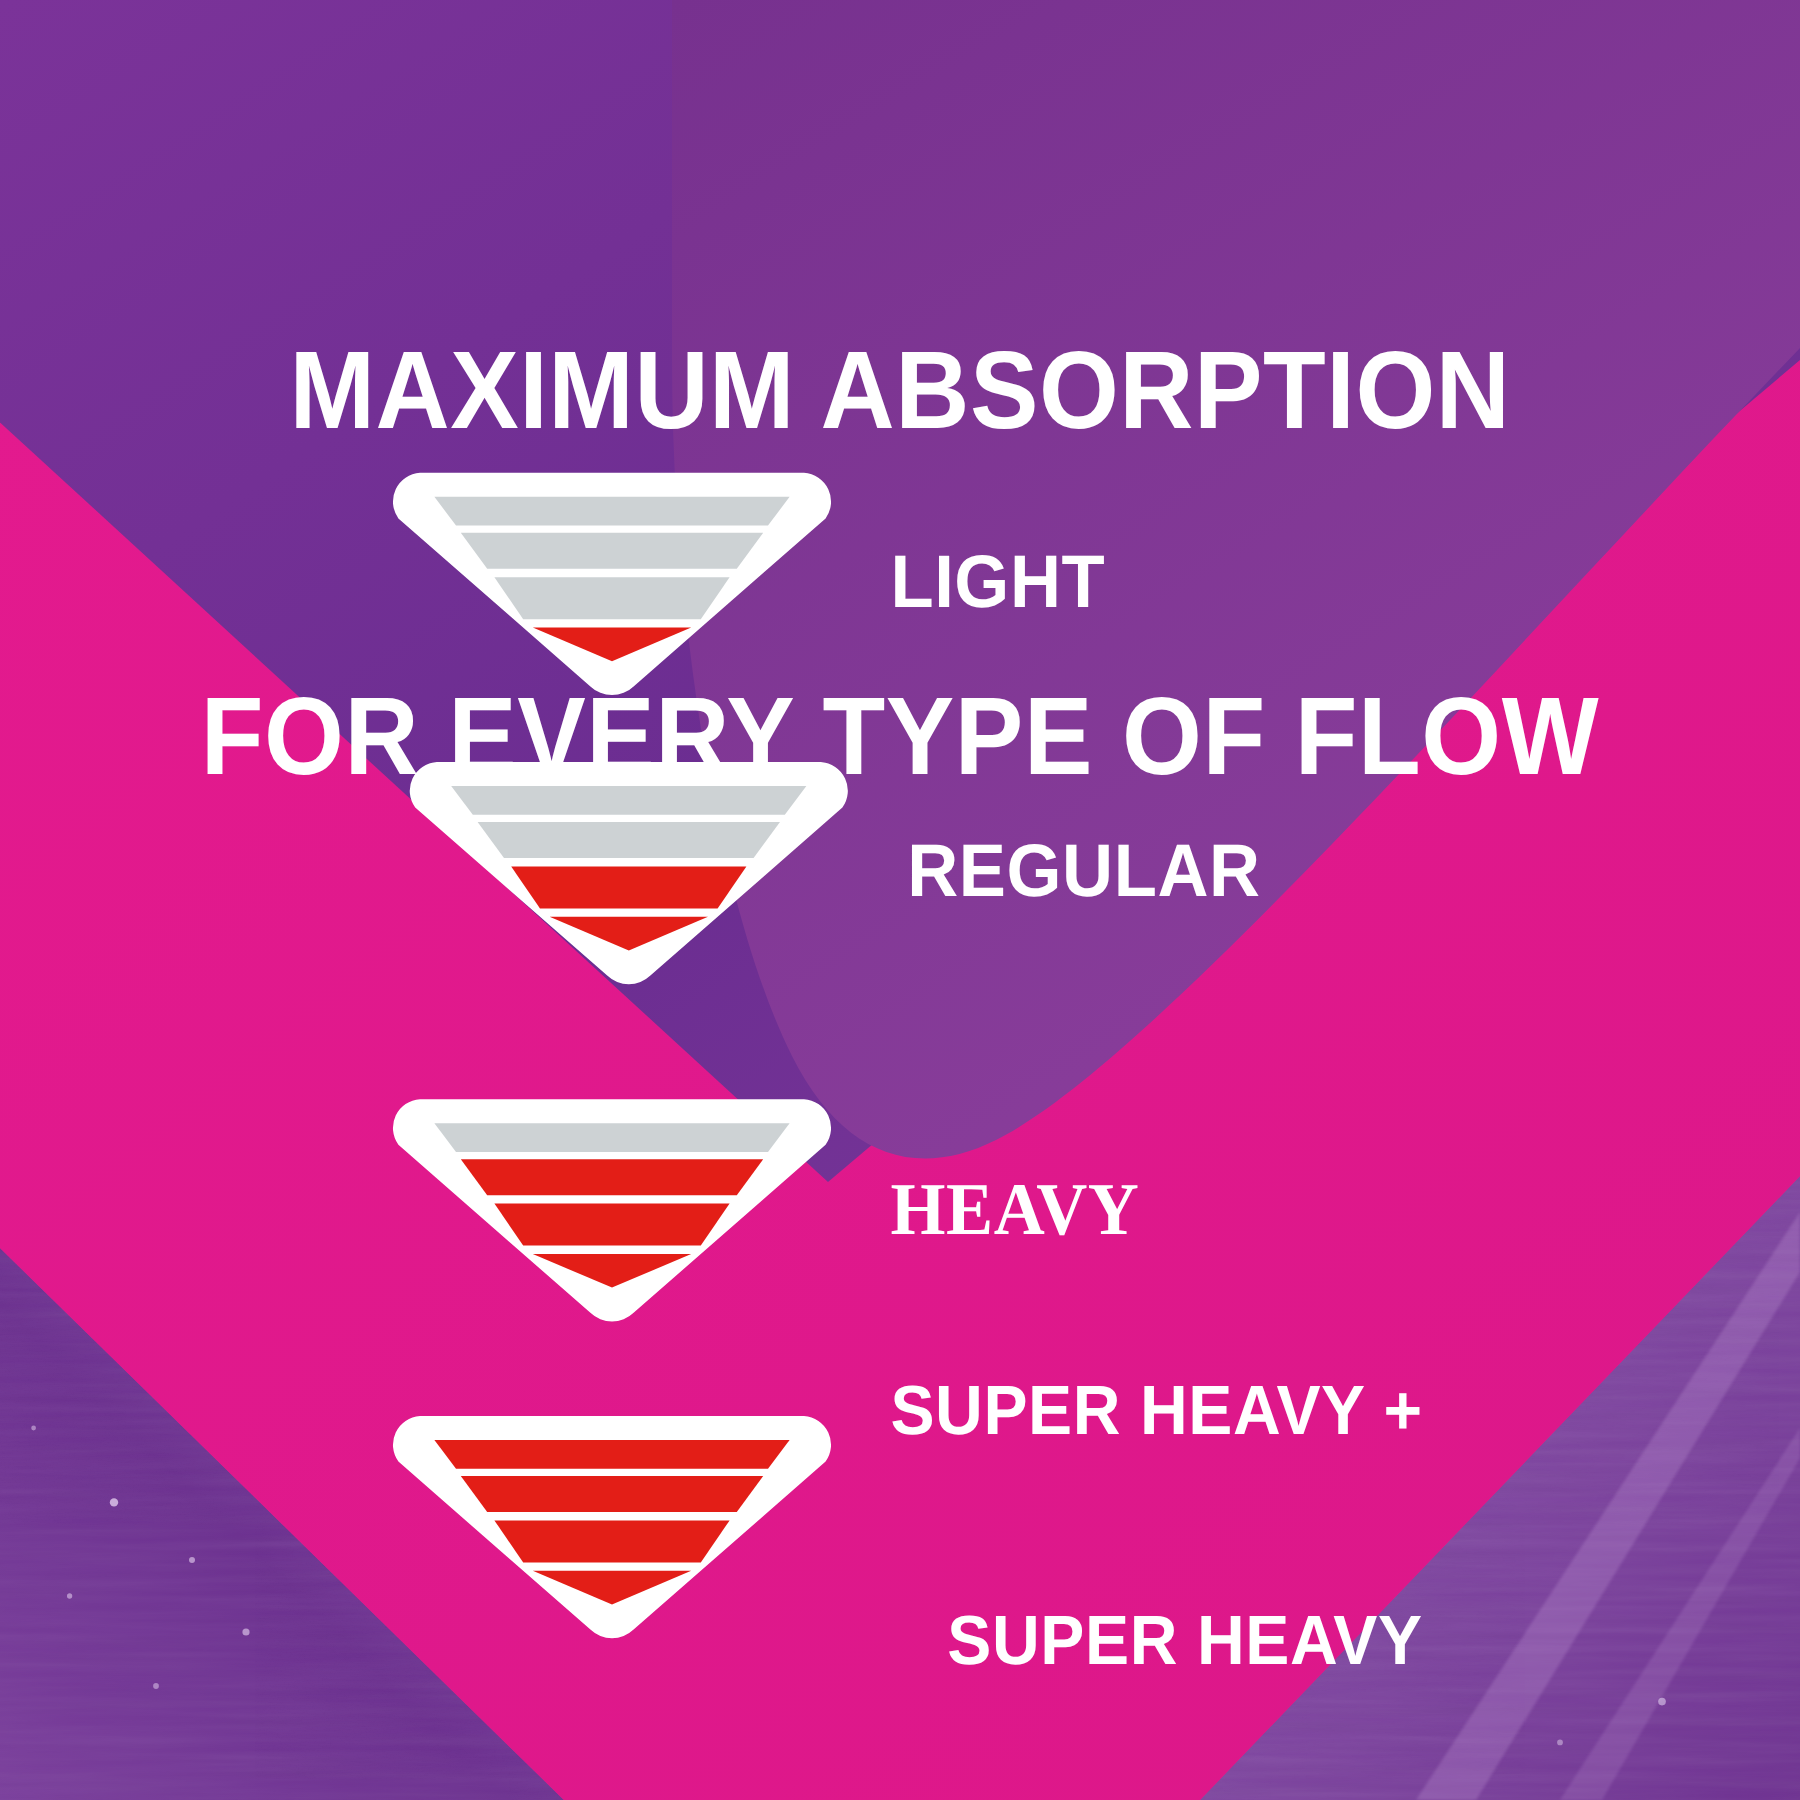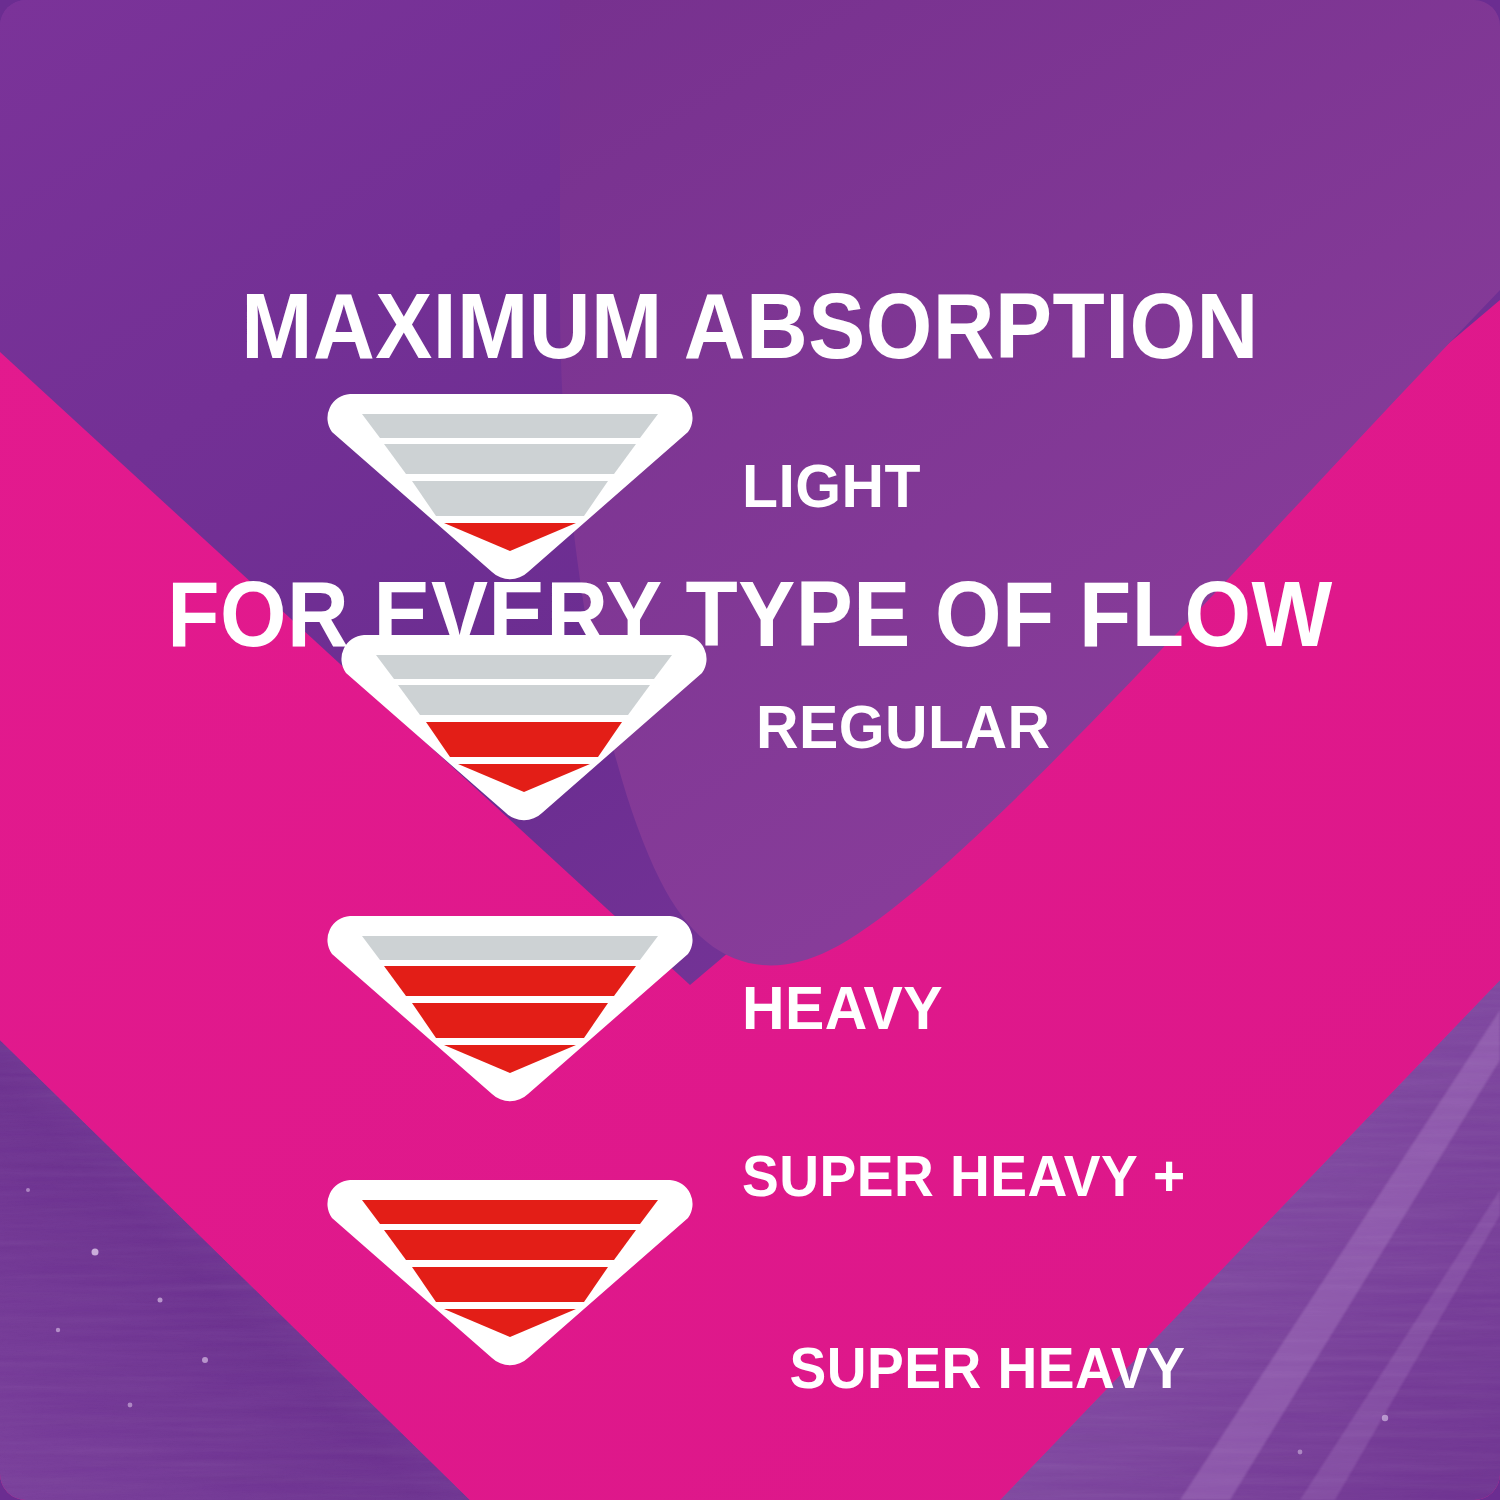--- a/index.html
+++ b/index.html
@@ -8,21 +8,20 @@
     padding: 0;
     background: #6B2D91;
   }
   #stage {
     position: relative;
     width: 1500px;
     height: 1500px;
     overflow: hidden;
     font-family: "Liberation Sans", "DejaVu Sans", sans-serif;
     background: #6B2D91;
-    border-radius: 26px;
   }
 
   
   #bg-art {
     position: absolute;
     inset: 0;
     width: 1500px;
     height: 1500px;
     display: block;
   }
@@ -59,21 +58,21 @@
     position: absolute;
     left: 0;
     width: 1500px;
     height: 200px;
     display: flex;
     align-items: center;
     text-align: right;
   }
   .row-1 { top: 386px; }
   .row-2 { top: 627px; padding-left: 14px; }
-  .row-3 { top: 908px; }
+  .row-3 { top: 908px; font-family: Liberation Serif, serif; }
   .row-4 { top: 1172px; }
 
   .tri-wrap {
     position: relative;
     width: 380px;
     height: 200px;
     margin-left: 320px;
     flex: 0 0 auto;
   }
   .tri-wrap svg { display: block; width: 380px; height: 200px; }

